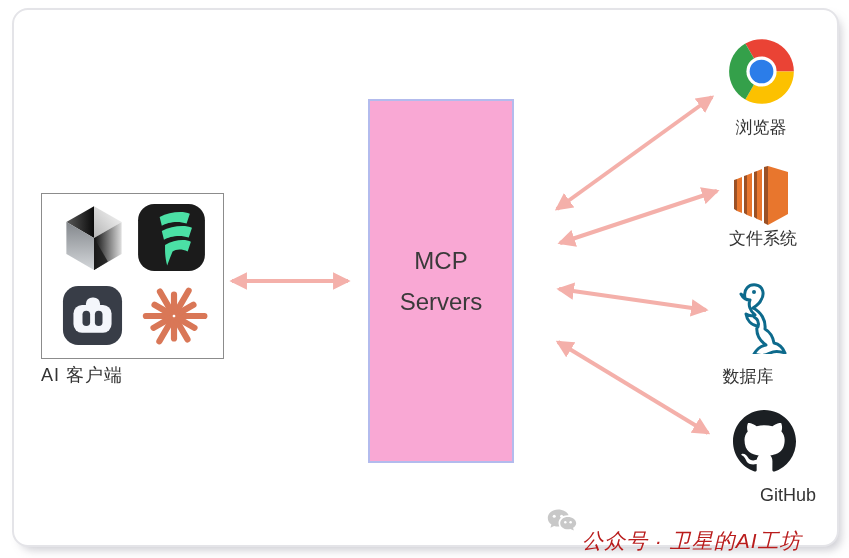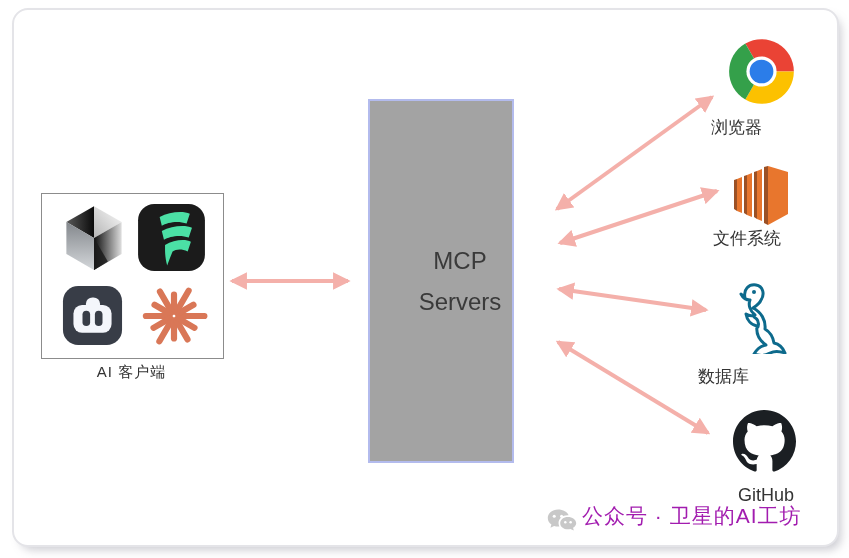--- a/index.html
+++ b/index.html
@@ -3,30 +3,30 @@
 <meta charset="utf-8">
 <style>
   html,body{margin:0;padding:0;background:#ffffff;}
   body{width:849px;height:558px;position:relative;font-family:"Liberation Sans",sans-serif;overflow:hidden;}
   .card{position:absolute;left:12px;top:8px;width:823px;height:535px;background:#ffffff;
         border:2px solid #e4e4e8;border-radius:16px;
         box-shadow:5px 6px 10px -3px rgba(110,110,125,.35);}
   .abs{position:absolute;}
   
   .client-box{left:41px;top:193px;width:181px;height:164px;border:1px solid #8c8c8c;background:#fff;}
-  .client-label{left:41px;top:363px;width:181px;text-align:center;font-size:15px;color:#333;letter-spacing:1px;}
+  .client-label{left:41px;top:363px;width:181px;text-align:left;font-size:18px;color:#333;letter-spacing:1px;}
   
-  .server-box{left:368px;top:99px;width:142px;height:360px;border:2px solid #b3bbed;background:#a3a3a3;
-              display:flex;align-items:center;justify-content:flex-end;}
+  .server-box{left:368px;top:99px;width:142px;height:360px;border:2px solid #b3bbed;background:#f9a8d4;
+              display:flex;align-items:center;justify-content:center;}
   .server-label{width:104px;text-align:center;font-size:24px;line-height:41px;color:#3a3a3a;}
   
-  .t-label{color:#333;font-size:17px;text-align:left;white-space:nowrap;}
+  .t-label{color:#333;font-size:17px;text-align:center;white-space:nowrap;}
   
-  .watermark-text{left:582px;top:502px;font-size:21px;color:#a21caf;letter-spacing:1px;white-space:nowrap;}
-  .gh-label{left:716px;top:485px;width:100px;text-align:center;font-size:18px;color:#333;}
+  .watermark-text{left:582px;top:527px;font-size:21px;color:#b91c1c;letter-spacing:1px;white-space:nowrap;font-style:italic;}
+  .gh-label{left:716px;top:485px;width:100px;text-align:right;font-size:18px;color:#333;}
   svg{display:block;}
   .arrows{left:0;top:0;pointer-events:none;}
 </style>
 </head>
 <body>
 
 <div class="card abs"></div>
 
 <div class="abs client-box"></div>
 

